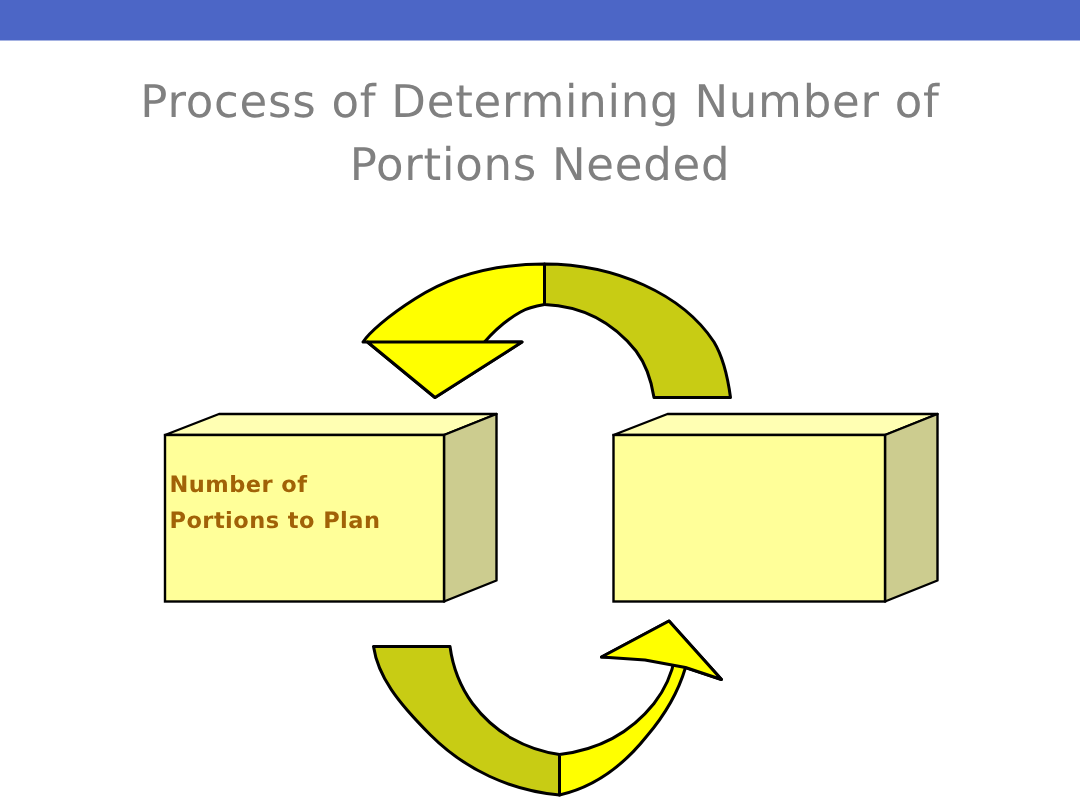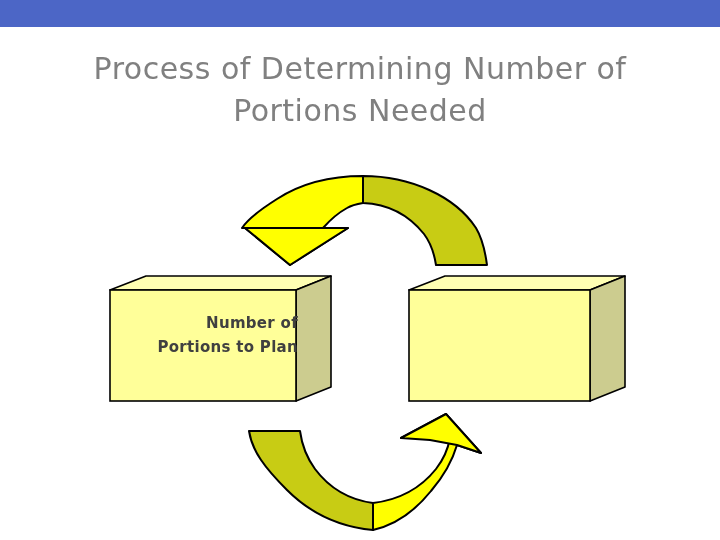--- a/index.html
+++ b/index.html
@@ -43,26 +43,26 @@
   }
   #diagram {
     position: absolute;
     left: 0;
     top: 0;
     width: 720px;
     height: 540px;
   }
   .box-text {
     position: absolute;
-    color: #404040;
+    color: #a16207;
     font-family: "DejaVu Sans", sans-serif;
     font-size: 15px;
     font-weight: bold;
     line-height: 24px;
-    text-align: right;
+    text-align: left;
     white-space: pre-line;
     letter-spacing: 0.3px;
   }
   #box-left-text {
     left: 113px;
     top: 311px;
     width: 185px;
   }
   #box-right-text {
     left: 412px;

